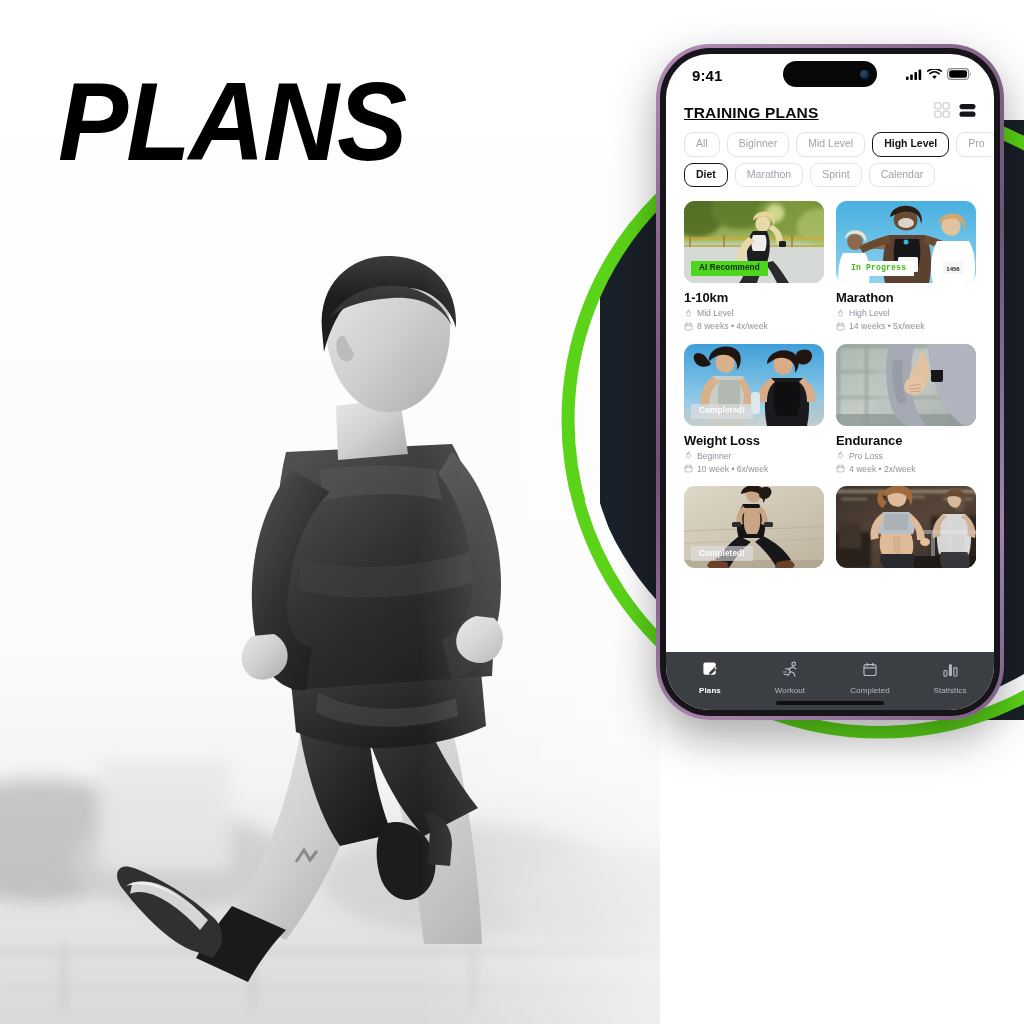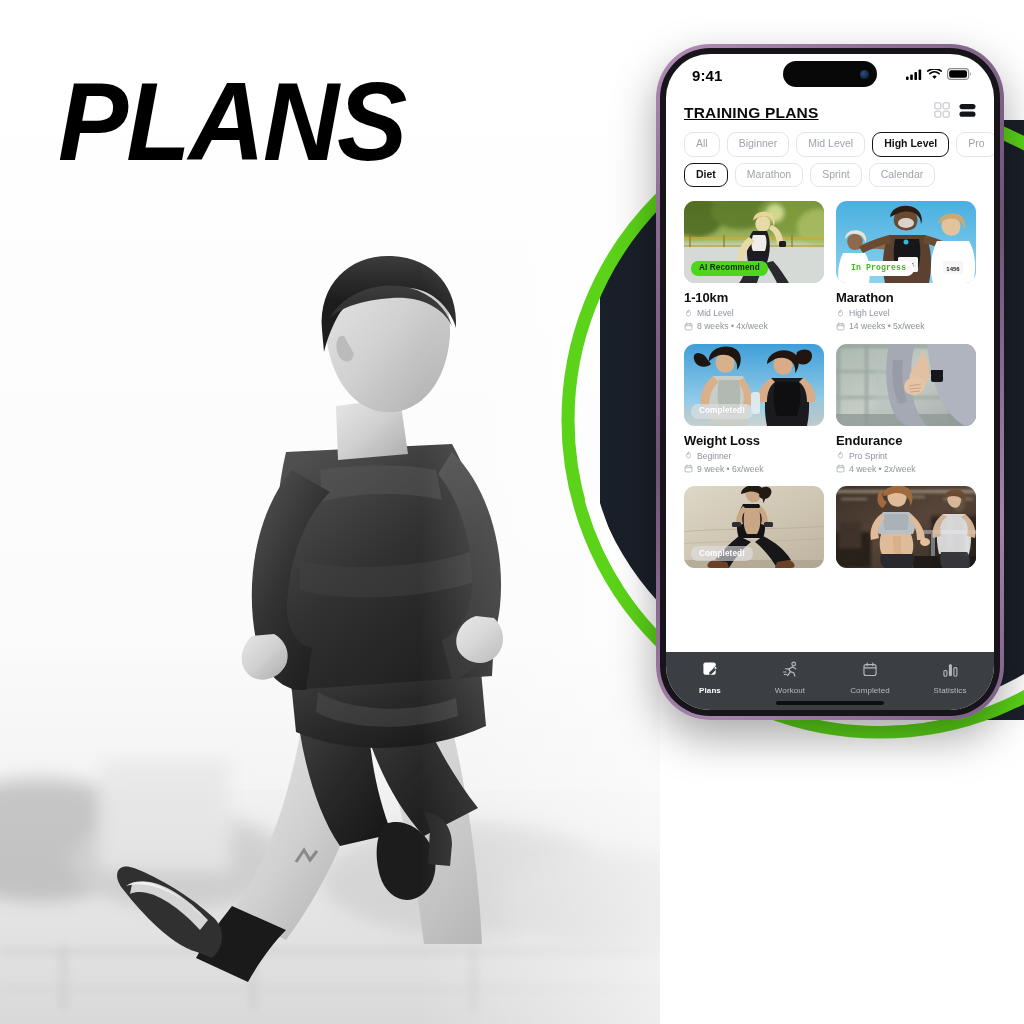--- a/index.html
+++ b/index.html
@@ -109,21 +109,21 @@
     display:grid; grid-template-columns:1fr 1fr; gap:10px 12px;
   }
   .card{ display:flex; flex-direction:column; }
   .thumb{
     position:relative; width:100%; height:82px; border-radius:11px; overflow:hidden;
   }
   .thumb svg{ position:absolute; left:0; top:0; }
   .badge{
     position:absolute; left:7px; bottom:7px;
     font-size:8.2px; font-weight:700; letter-spacing:.1px;
-    padding:3.5px 8px; border-radius:7px; line-height:1;
+    padding:3.5px 8px; border-radius:0; line-height:1;
   }
   .badge.green{ background:#4ed61f; color:#0e2906; }
   .badge.white{ background:#ffffff; color:#3fbf16;font-family:Liberation Mono, monospace; }
   .badge.glass{ background:rgba(225,225,228,.62); color:#ffffff;text-align:right; }
   .card-title{
     font-size:13px; font-weight:700; color:#0c0e12;
     margin:7px 0 3px 0; letter-spacing:-.1px;
   }
   .meta{
     display:flex; align-items:center; gap:4px;
@@ -543,21 +543,21 @@
   <path d="M6 1 C 7.6 3.2 8.6 4.2 8.6 6 C 8.6 8.1 7.4 9.3 6 9.3 C 4.6 9.3 3.4 8.1 3.4 6 C 3.4 4.6 4 3.9 4.6 3.2 C 4.6 4.2 5 4.8 5.5 5 C 5.4 3.6 5.6 2.3 6 1 Z" fill="none" stroke="#9aa0a8" stroke-width="0.9" stroke-linejoin="round"></path>
 </svg>
                 <span>Beginner</span>
               </div>
               <div class="meta">
                 <svg width="9" height="9" viewBox="0 0 12 12">
   <rect x="1.4" y="2.4" width="9.2" height="8.2" rx="1.6" fill="none" stroke="#9aa0a8" stroke-width="0.9"></rect>
   <path d="M1.4 4.9 L10.6 4.9" stroke="#9aa0a8" stroke-width="0.9"></path>
   <path d="M3.8 1.3 L3.8 3.2 M8.2 1.3 L8.2 3.2" stroke="#9aa0a8" stroke-width="0.9" stroke-linecap="round"></path>
 </svg>
-                <span>9 week • 6x/week</span>
+                <span>10 week • 6x/week</span>
               </div>
             </div>
             <div class="card">
               <div class="thumb">
                 <svg width="100%" height="100%" viewBox="0 0 150 82" preserveAspectRatio="xMidYMid slice">
    <defs>
                     <linearGradient id="s3a" x1="0" y1="0" x2="1" y2="1">
      <stop offset="0" stop-color="#a9b7ae"></stop>
                       <stop offset="0.5" stop-color="#c5ccc6"></stop>
      <stop offset="1" stop-color="#9fa9a6"></stop>
@@ -595,21 +595,21 @@
      <rect x="100" y="30" width="12" height="8" rx="2" fill="#16161a"></rect>
      <rect x="100" y="26" width="12" height="5" fill="#16161a"></rect>
    </g>
  </svg>
               </div>
               <div class="card-title">Endurance</div>
               <div class="meta">
                 <svg width="9" height="9" viewBox="0 0 12 12">
   <path d="M6 1 C 7.6 3.2 8.6 4.2 8.6 6 C 8.6 8.1 7.4 9.3 6 9.3 C 4.6 9.3 3.4 8.1 3.4 6 C 3.4 4.6 4 3.9 4.6 3.2 C 4.6 4.2 5 4.8 5.5 5 C 5.4 3.6 5.6 2.3 6 1 Z" fill="none" stroke="#9aa0a8" stroke-width="0.9" stroke-linejoin="round"></path>
 </svg>
-                <span>Pro Sprint</span>
+                <span>Pro Loss</span>
               </div>
               <div class="meta">
                 <svg width="9" height="9" viewBox="0 0 12 12">
   <rect x="1.4" y="2.4" width="9.2" height="8.2" rx="1.6" fill="none" stroke="#9aa0a8" stroke-width="0.9"></rect>
   <path d="M1.4 4.9 L10.6 4.9" stroke="#9aa0a8" stroke-width="0.9"></path>
   <path d="M3.8 1.3 L3.8 3.2 M8.2 1.3 L8.2 3.2" stroke="#9aa0a8" stroke-width="0.9" stroke-linecap="round"></path>
 </svg>
                 <span>4 week • 2x/week</span>
               </div>
             </div>

